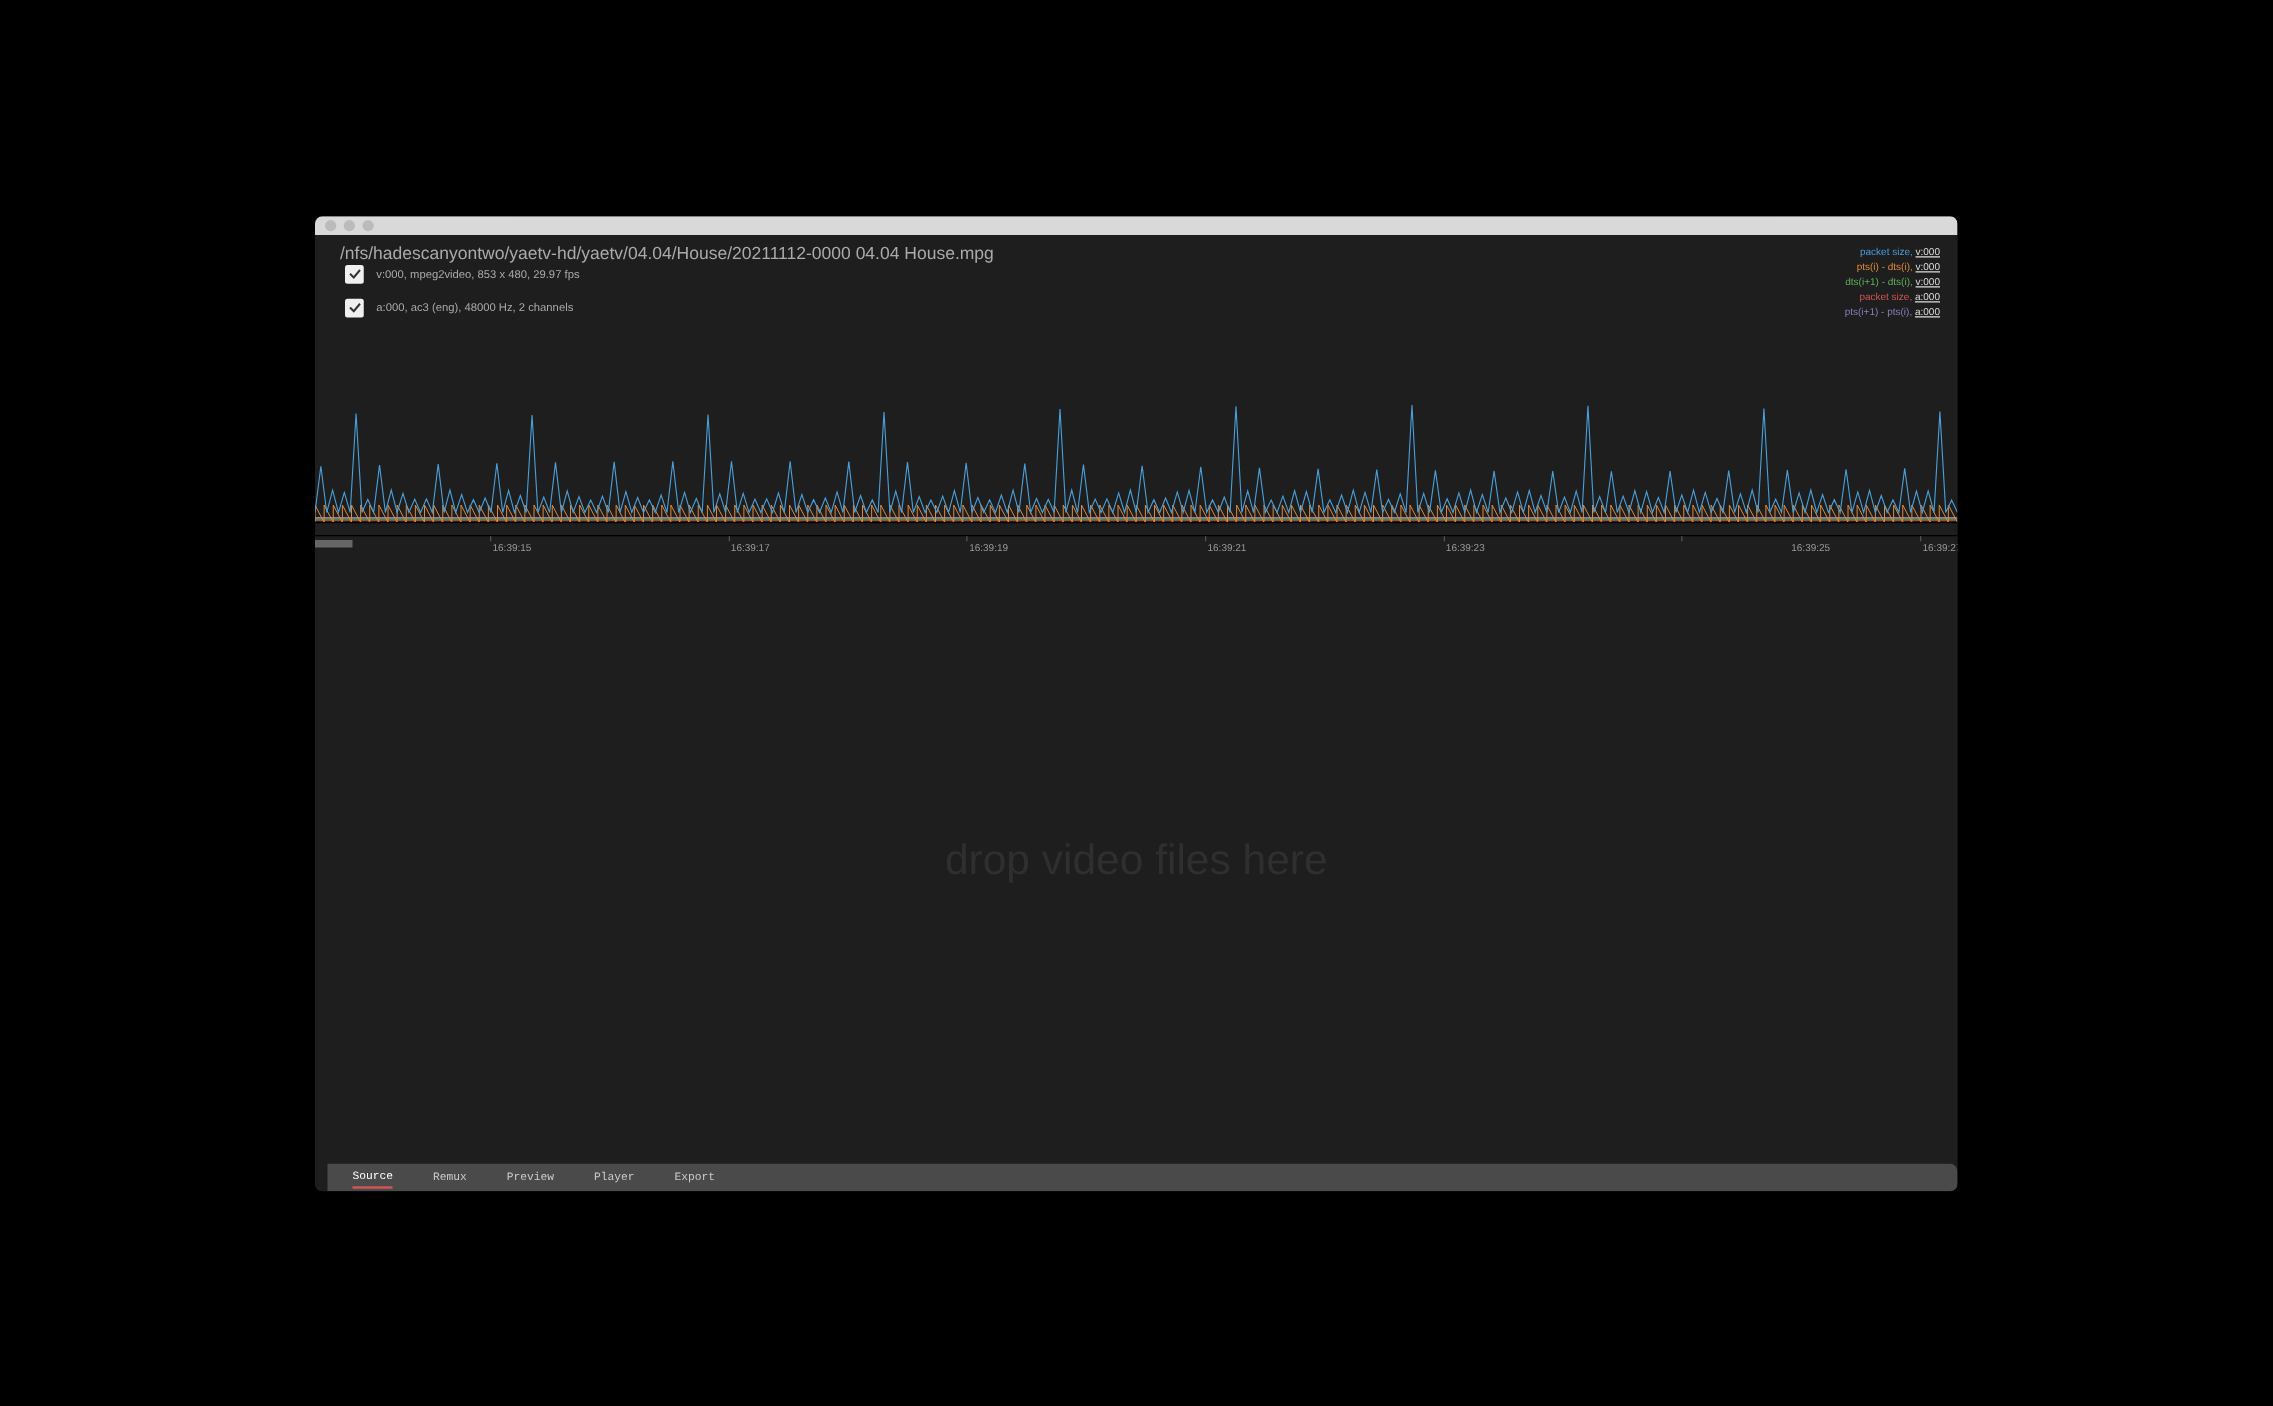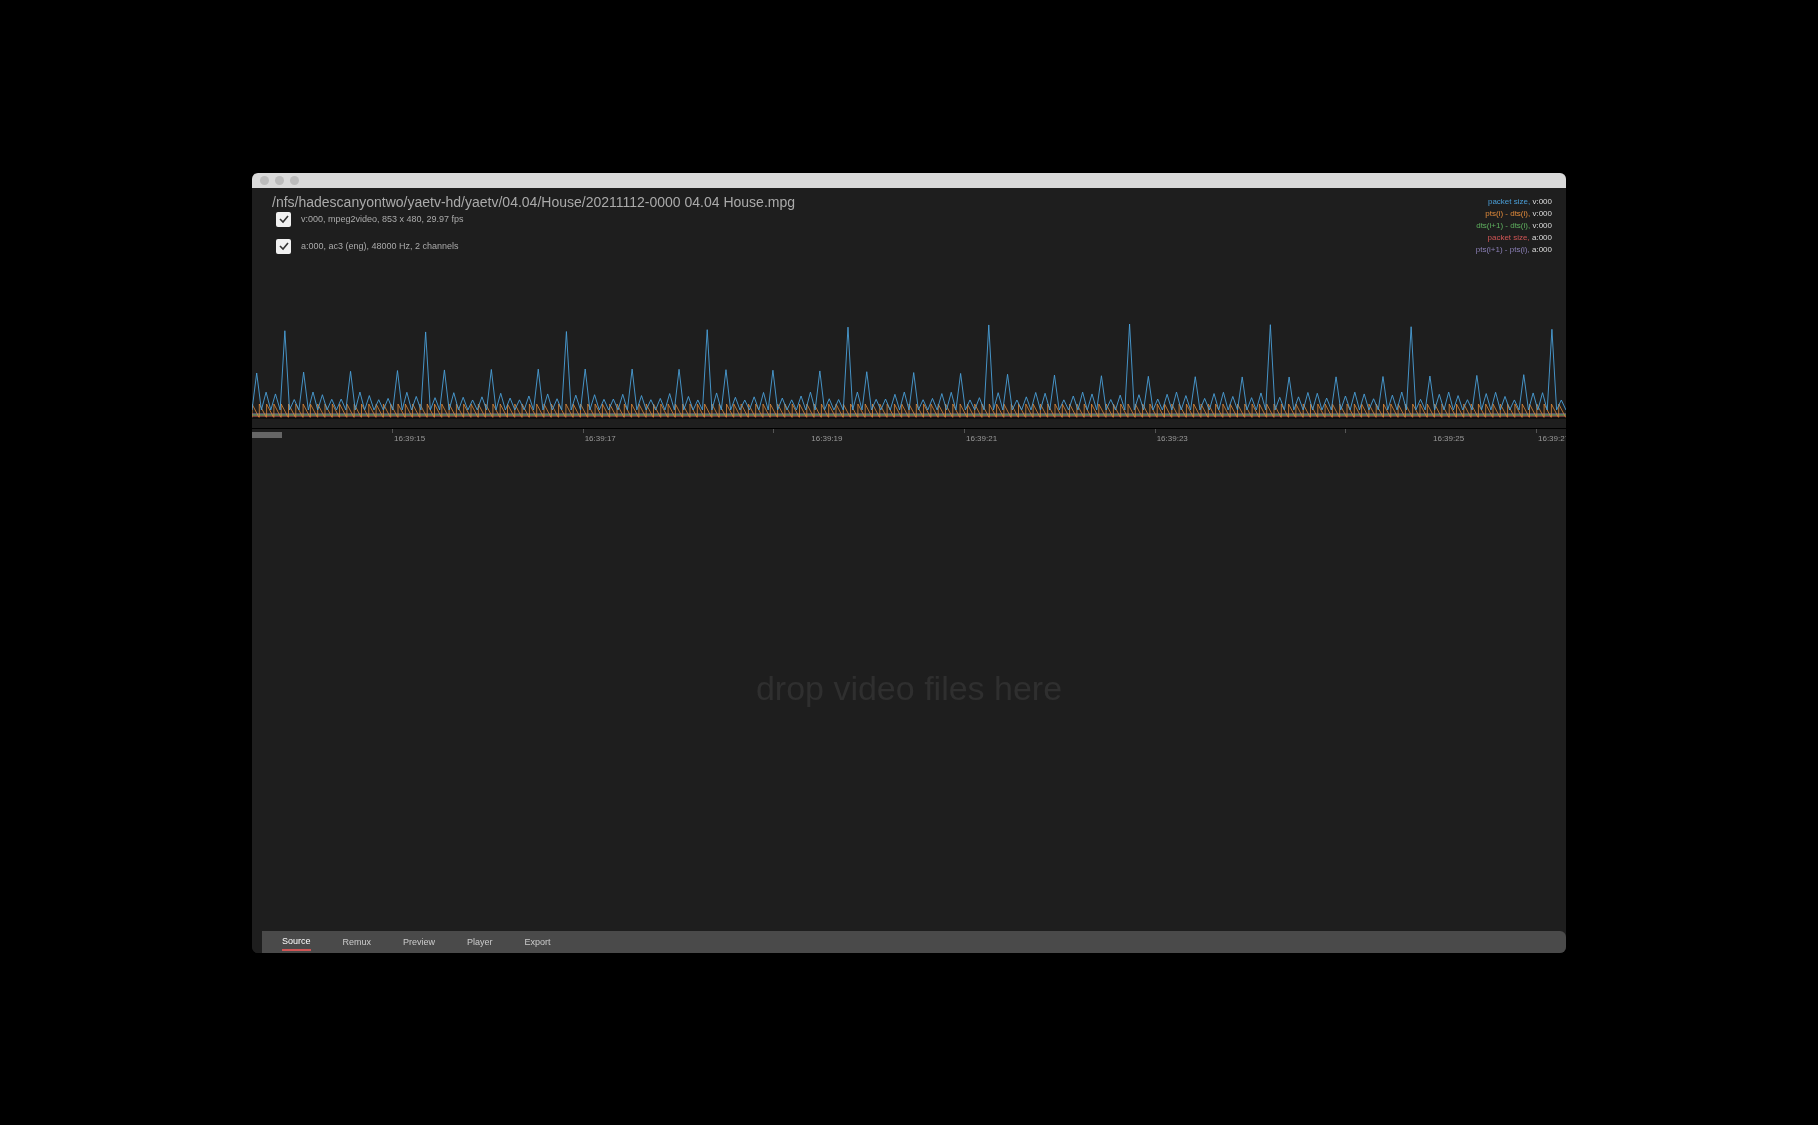--- a/index.html
+++ b/index.html
@@ -87,21 +87,21 @@
   top: 8px; right: 14px;
   text-align: right;
   font-size: 8px;
   line-height: 12px;
 }
 .legend .l1 { color: #4a9fd8; }
 .legend .l2 { color: #e08a3a; }
 .legend .l3 { color: #5fb05f; }
 .legend .l4 { color: #d05555; }
 .legend .l5 { color: #8a7fb5; }
-.legend .suffix { color: #ddd; }
+.legend .suffix { color: #ddd; text-decoration: underline; }
 .chart {
   position: absolute;
   left: 0; right: 0;
   bottom: 0;
   height: 130px;
 }
 .chart svg { width: 100%; height: 100%; display: block; }
 .timeruler {
   position: relative;
   height: 18px;
@@ -142,20 +142,21 @@
   height: 22px;
   background: #4a4a4a;
   display: flex;
   align-items: center;
   padding-left: 20px;
   gap: 32px;
   flex-shrink: 0;
   font-size: 9px;
   border-radius: 0 6px 0 0;
   margin-left: 10px;
+  font-family: Liberation Mono, monospace;
 }
 .tab {
   color: #ccc;
   cursor: pointer;
   padding: 3px 0;
 }
 .tab.active {
   color: #fff;
   border-bottom: 2px solid #d05555;
 }
@@ -217,21 +218,21 @@
       </div>
     </div>
 
     <div class="timeruler">
       <div class="thumb"></div>
     <div class="tick" style="left: 140px;"></div>
         <div class="ticklabel" style="left: 140px;">16:39:15</div>
         <div class="tick" style="left: 330.667px;"></div>
         <div class="ticklabel" style="left: 330.667px;">16:39:17</div>
         <div class="tick" style="left: 521.333px;"></div>
-        <div class="ticklabel" style="left: 521.333px; margin-left: 36px;">16:39:19</div>
+        <div class="ticklabel" style="left: 521.333px;">16:39:19</div>
         <div class="tick" style="left: 712px;"></div>
         <div class="ticklabel" style="left: 712px;">16:39:21</div>
         <div class="tick" style="left: 902.667px;"></div>
         <div class="ticklabel" style="left: 902.667px;">16:39:23</div>
         <div class="tick" style="left: 1093.33px;"></div>
         <div class="ticklabel" style="left: 1159px; margin-left: 20px;">16:39:25</div>
         <div class="tick" style="left: 1284px;"></div>
         <div class="ticklabel" style="left: 1284px;">16:39:27</div>
       </div>
 

